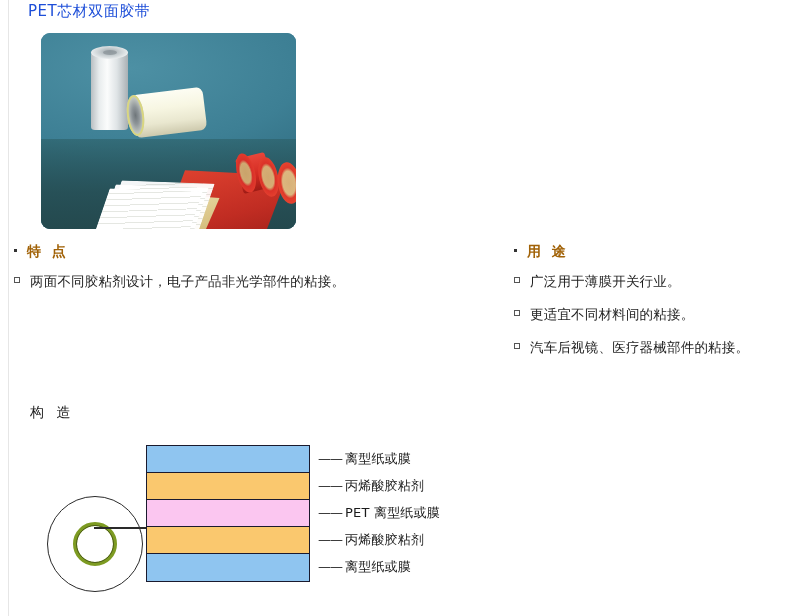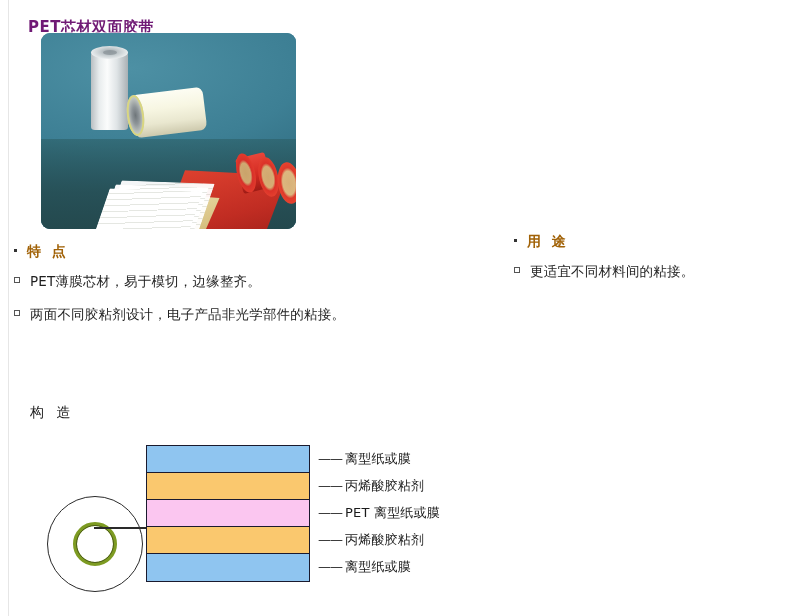--- a/index.html
+++ b/index.html
@@ -23,25 +23,25 @@
     top: 0;
     width: 1px;
     height: 616px;
     background: #e6e6e6;
   }
 
   
   .page-title {
     position: absolute;
     left: 28px;
-    top: 18px;
+    top: 2px;
     font-size: 15px;
-    font-weight: bold;
+    font-weight: normal;
     letter-spacing: 0.5px;
-    color: #701a75;
+    color: #1d4ed8;
     white-space: nowrap;
   }
 
   
   .photo-frame {
     position: absolute;
     left: 41px;
     top: 33px;
     width: 255px;
     height: 196px;
@@ -164,21 +164,21 @@
       #fbfcfa;
     border-radius: 1px;
   }
   .sheet-c { left: 68px; top: 149px; width: 94px; height: 72px; transform: skewX(-17deg) rotate(2deg); opacity: 0.95;}
   .sheet-b { left: 62px; top: 153px; width: 94px; height: 72px; transform: skewX(-17deg) rotate(2deg); opacity: 0.97;}
   .sheet-a { left: 56px; top: 157px; width: 94px; height: 72px; transform: skewX(-17deg) rotate(2deg);}
 
   
   .col { position: absolute; }
   .col-features { left: 14px; top: 243px; width: 480px; }
-  .col-uses { left: 514px; top: 233px; width: 280px; }
+  .col-uses { left: 514px; top: 243px; width: 280px; }
 
   .sec-head {
     display: flex;
     align-items: baseline;
     font-size: 14px;
     font-weight: bold;
     letter-spacing: 3px;
     color: #a16207;
     margin-bottom: 12px;
   }
@@ -324,36 +324,40 @@
   <div class="sheet sheet-a"></div>
 </div>
 
 <div class="col col-features">
   <div class="sec-head">
     <span class="bullet-sq"></span>
     <span>特 点</span>
   </div>
   <div class="bullet-row">
     <span class="bullet-hollow"></span>
-    <span>PET薄膜芯材，易于模切，边缘整齐。</span>
-  </div>
-  <div class="bullet-row">
-    <span class="bullet-hollow"></span>
     <span>两面不同胶粘剂设计，电子产品非光学部件的粘接。</span>
   </div>
 </div>
 
 <div class="col col-uses">
   <div class="sec-head">
     <span class="bullet-sq"></span>
     <span>用 途</span>
   </div>
   <div class="bullet-row">
     <span class="bullet-hollow"></span>
+    <span>广泛用于薄膜开关行业。</span>
+  </div>
+  <div class="bullet-row">
+    <span class="bullet-hollow"></span>
     <span>更适宜不同材料间的粘接。</span>
+  </div>
+  <div class="bullet-row">
+    <span class="bullet-hollow"></span>
+    <span>汽车后视镜、医疗器械部件的粘接。</span>
   </div>
 </div>
 
 <div class="struct-head">构 造</div>
 
 <div class="diagram">
 
   <div class="roll-diagram">
     <div class="roll-outer" style="border-color: rgb(42, 42, 42);"></div>
     <div class="roll-inner" style="border-color: rgb(125, 155, 34);"></div>

